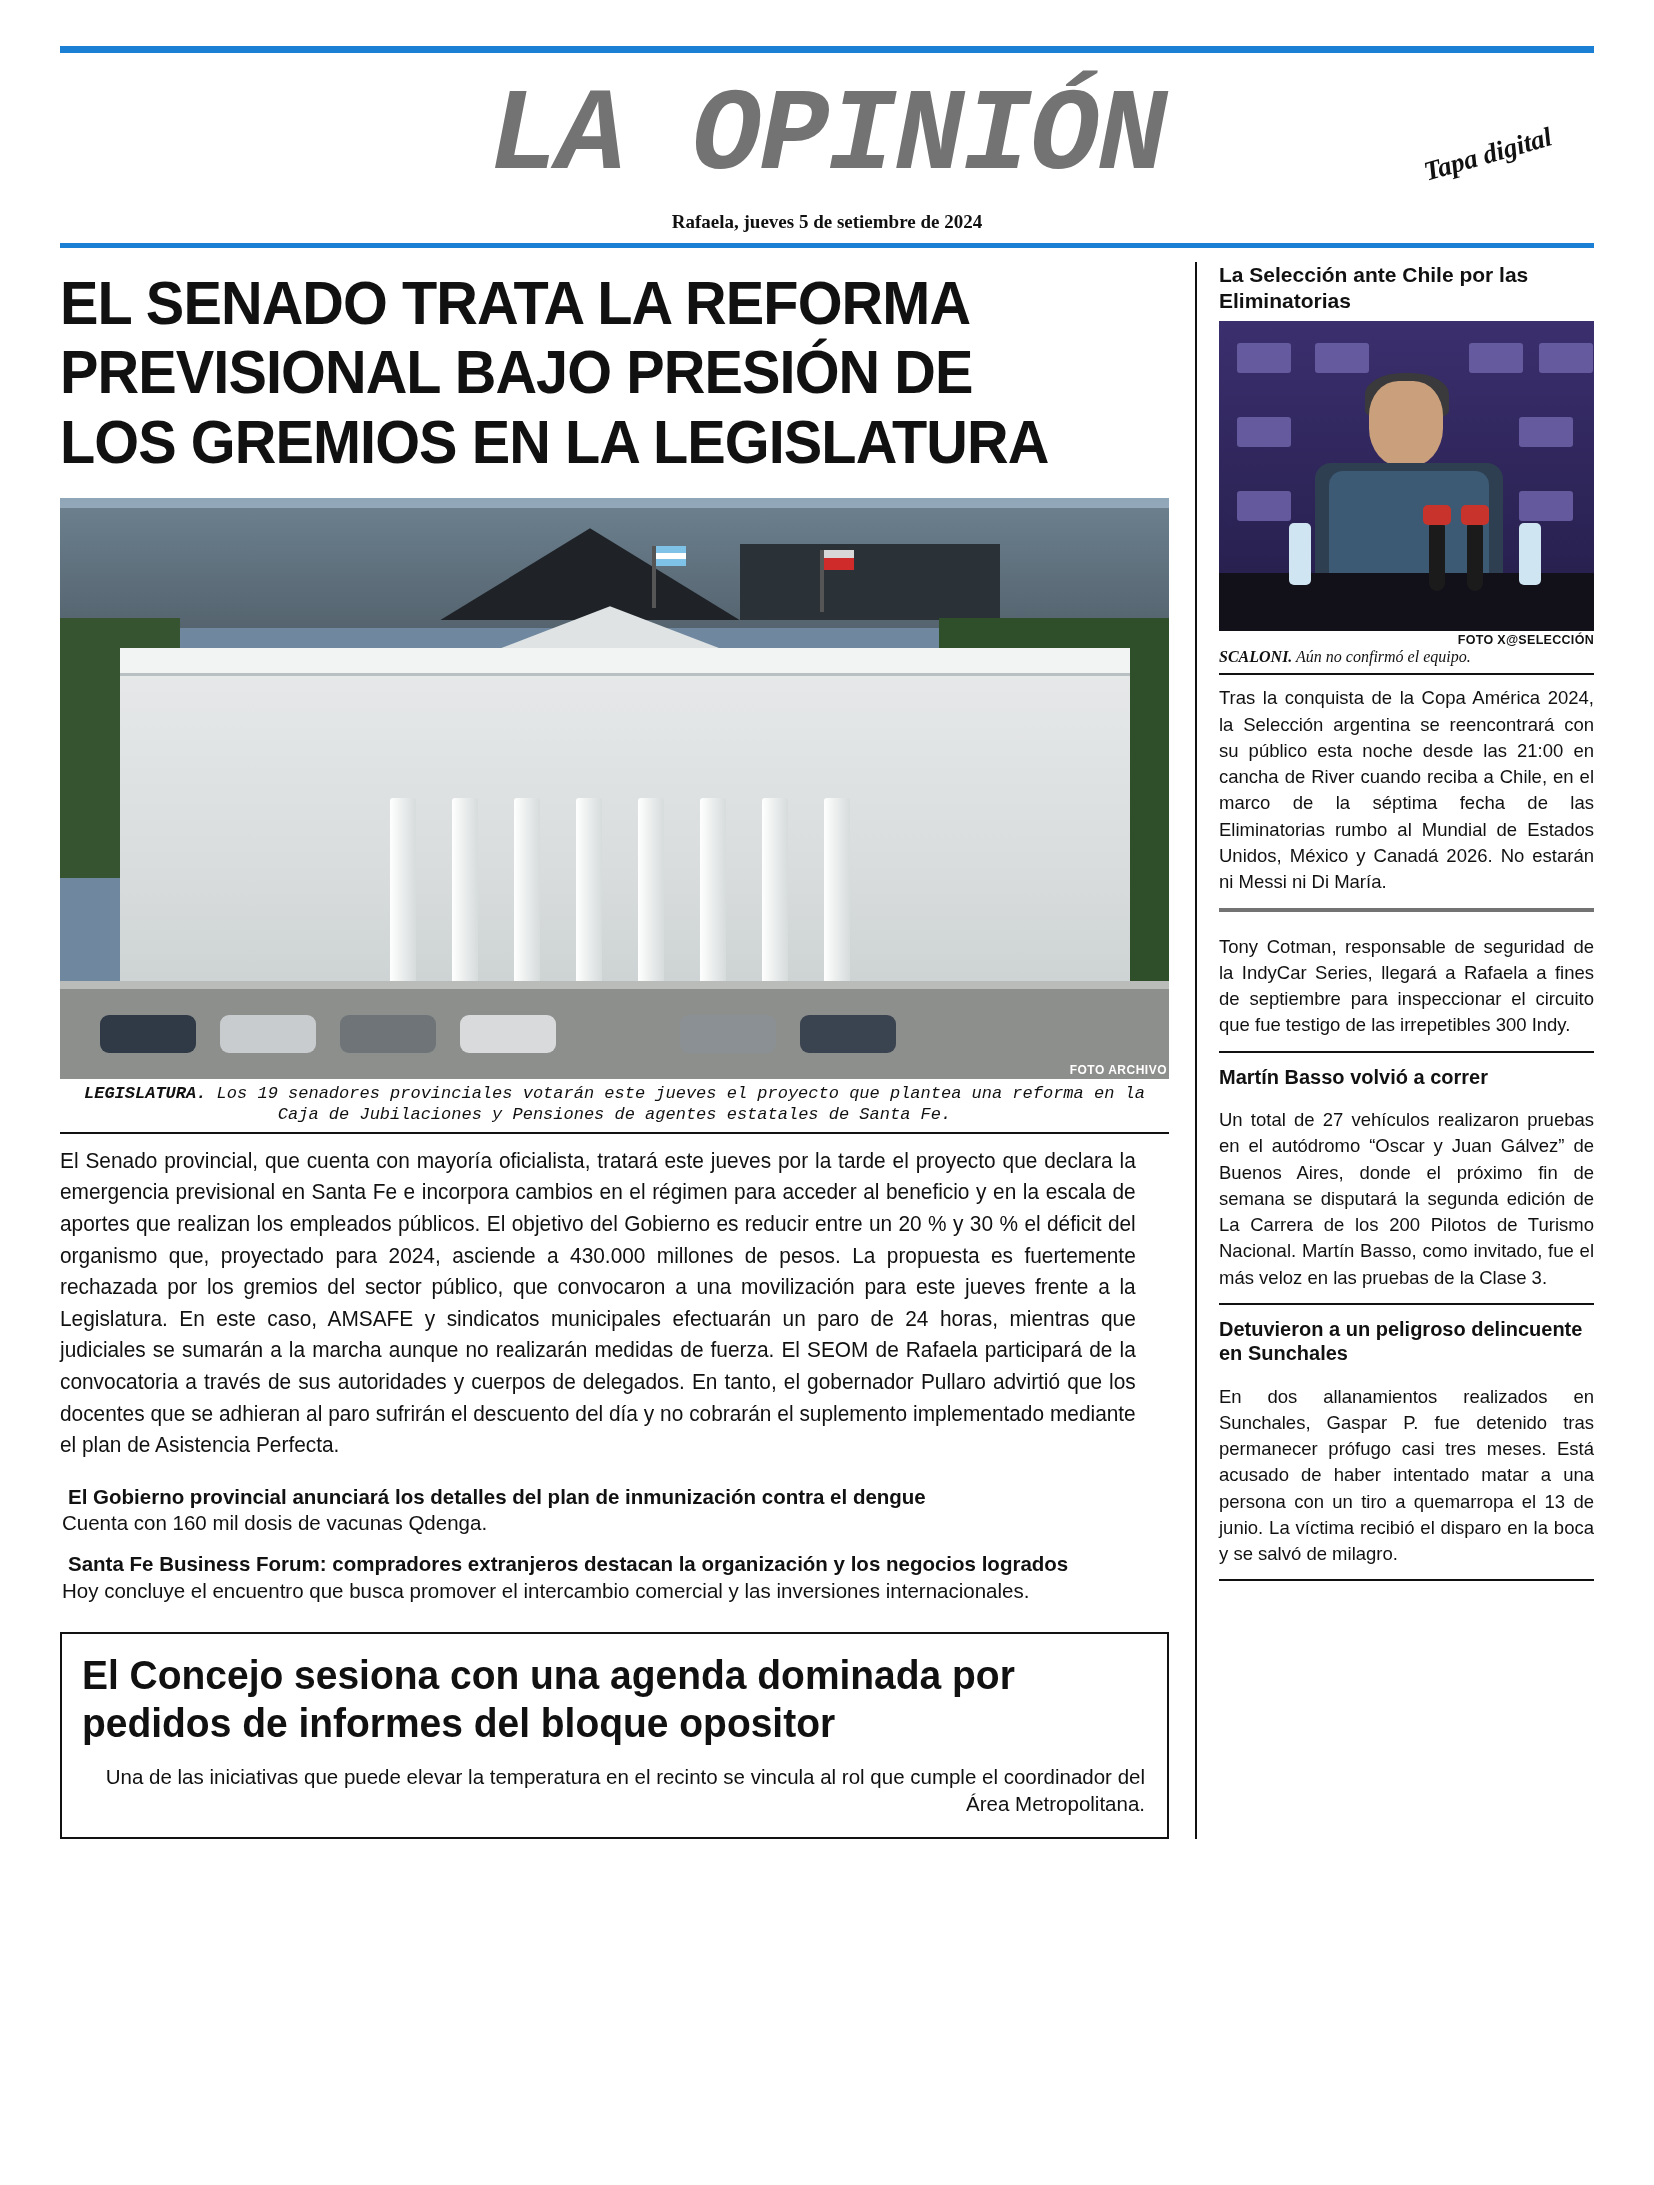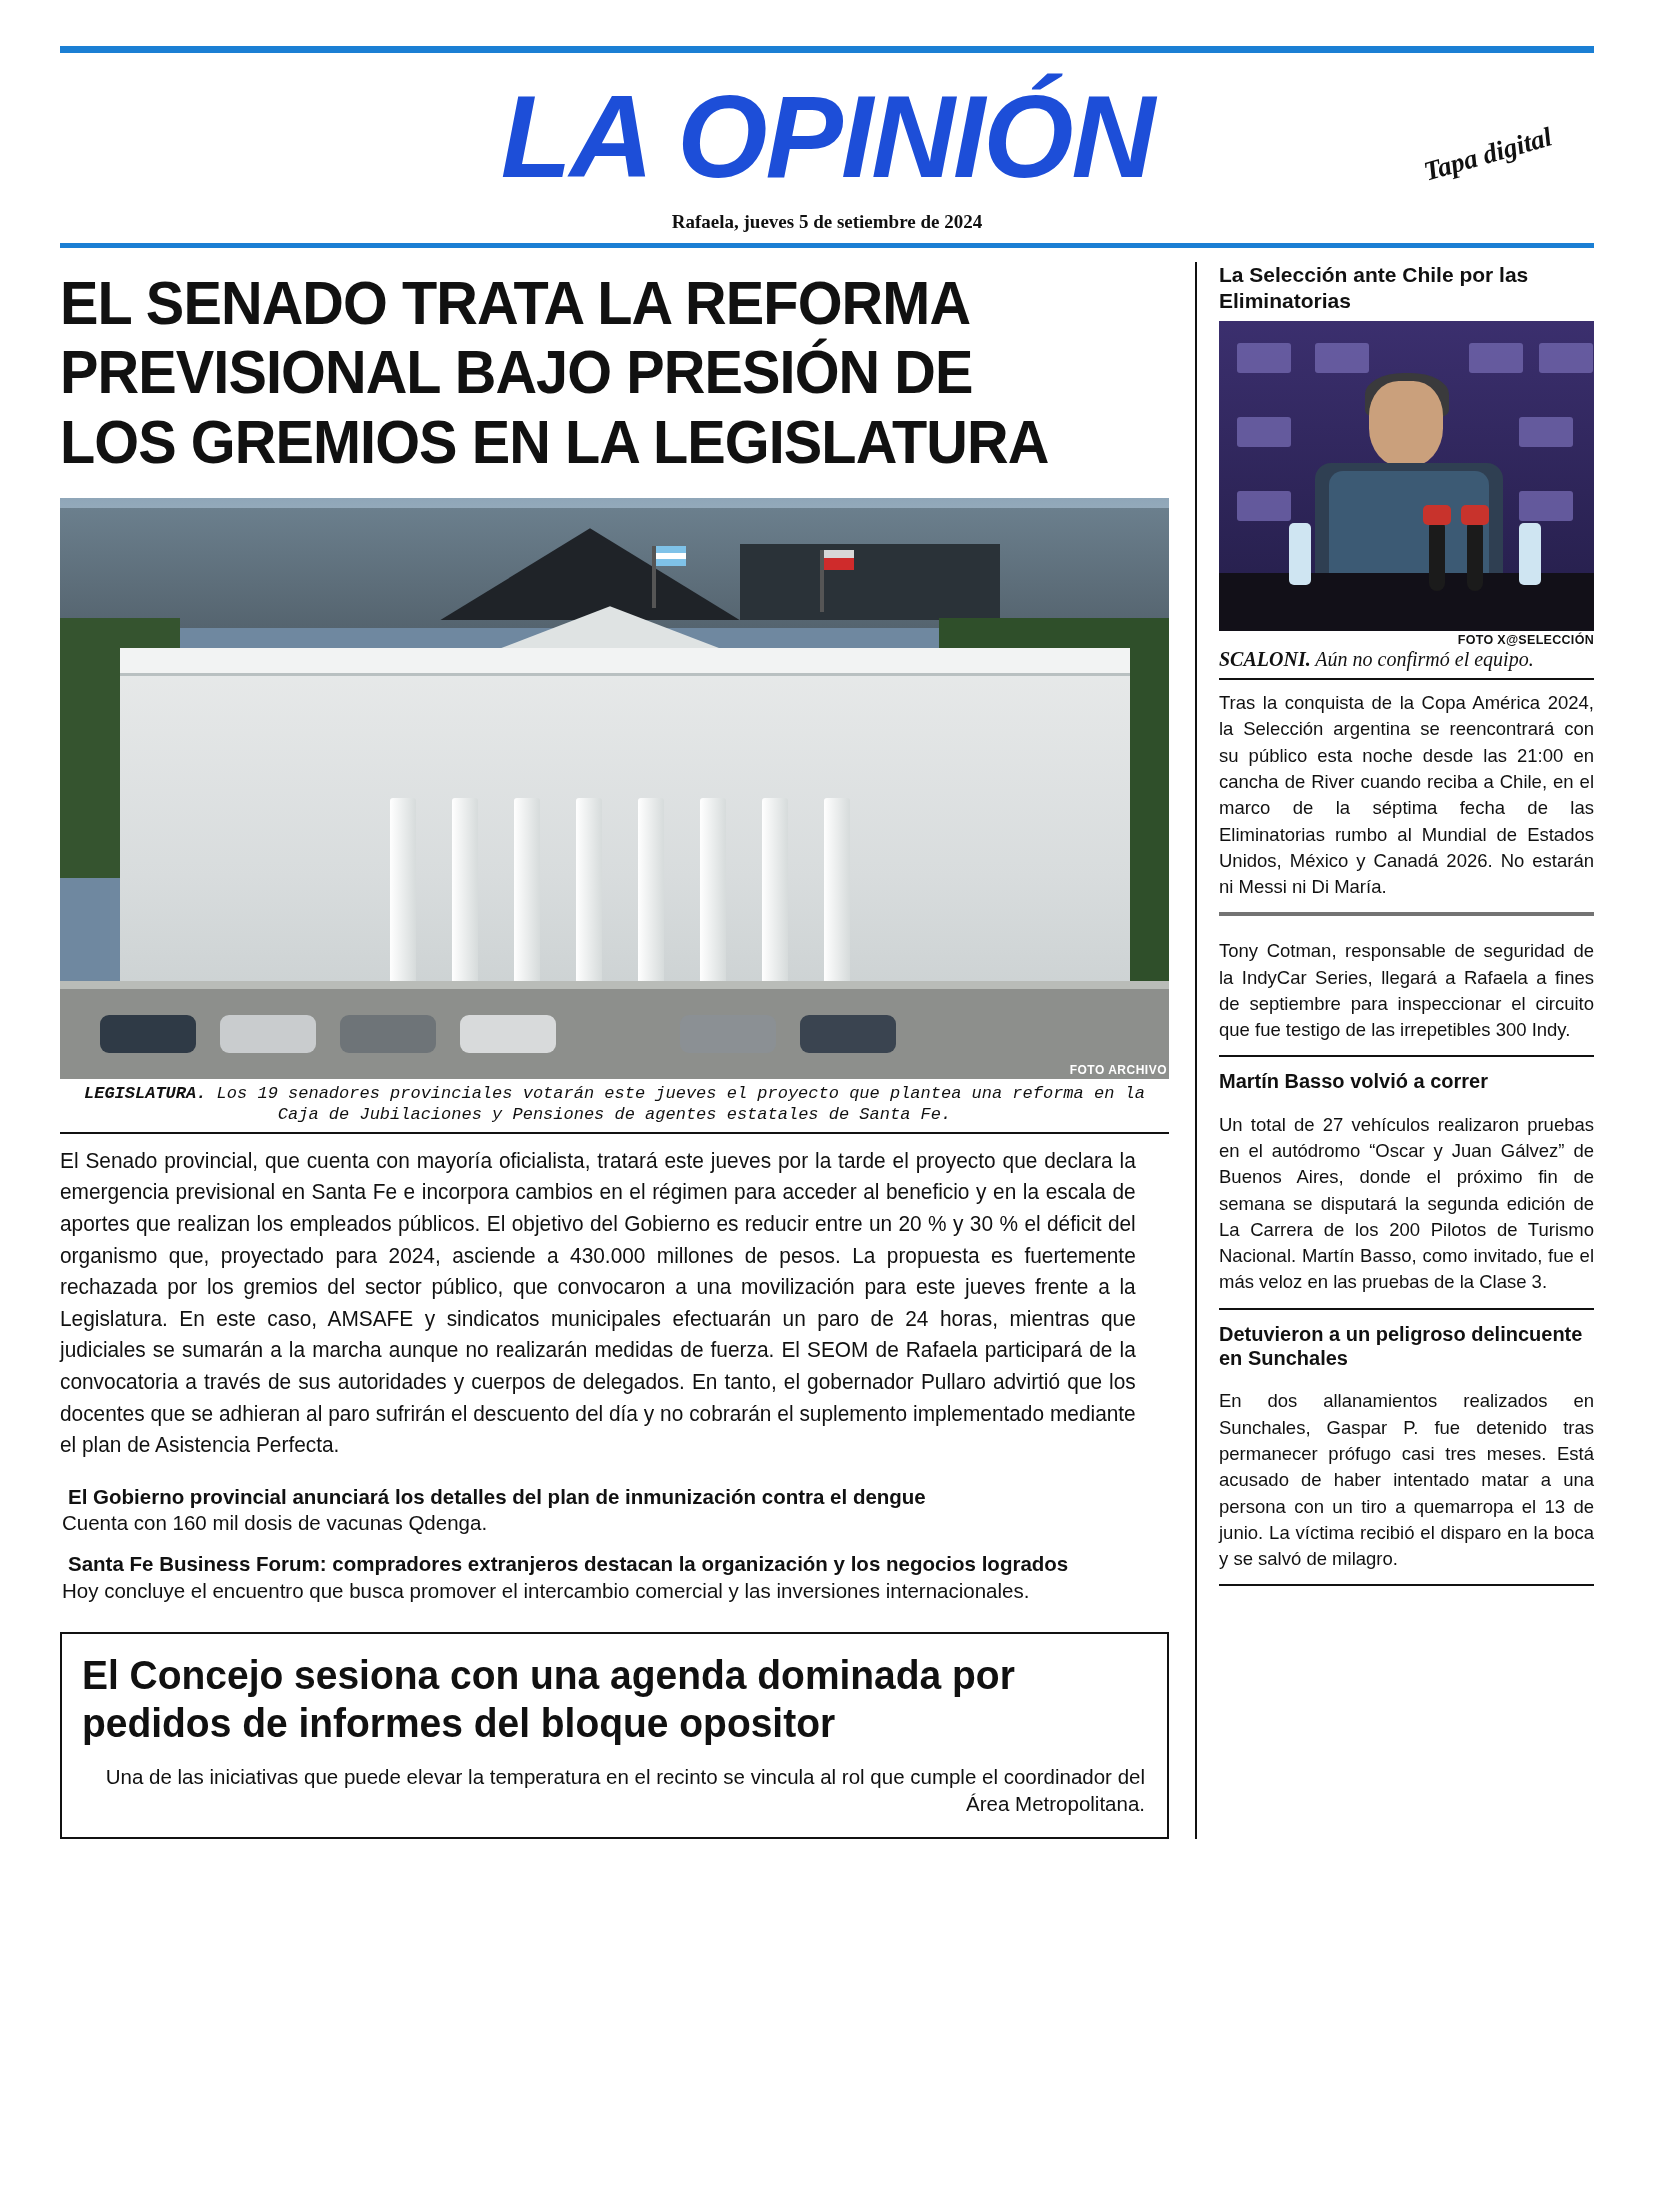--- a/index.html
+++ b/index.html
@@ -24,26 +24,26 @@
     height: 7px;
     background: #1b7fd4;
     width: 100%;
   }
   .masthead {
     position: relative;
     text-align: center;
     padding-top: 26px;
   }
   .logo {
-    font-family: Liberation Sans, sans-serif;
+    font-family: Liberation Mono, monospace;
     font-weight: bold;
     font-style: italic;
     font-size: 116px;
     letter-spacing: -2px;
-    color: #1d4ed8;
+    color: #737373;
     line-height: 1.0;
     display: inline-block;
   }
   .tapa-digital {
     position: absolute;
     right: 40px;
     top: 86px;
     transform: rotate(-16deg);
     font-family: "Liberation Serif", serif;
     font-weight: bold;
@@ -285,21 +285,21 @@
   .side-credit {
     font-weight: bold;
     font-size: 12.5px;
     text-align: right;
     letter-spacing: .3px;
     margin-top: 2px;
   }
   .side-caption {
     font-family: "Liberation Serif", serif;
     font-style: italic;
-    font-size: 20px;
+    font-size: 16px;
     line-height: 1.2;
     padding-bottom: 7px;
     border-bottom: 2px solid #111;
   }
   .side-caption b { font-weight: bold; }
   .side-body {
     font-size: 18.5px;
     line-height: 1.42;
     text-align: justify;
     padding: 10px 0 12px 0;

